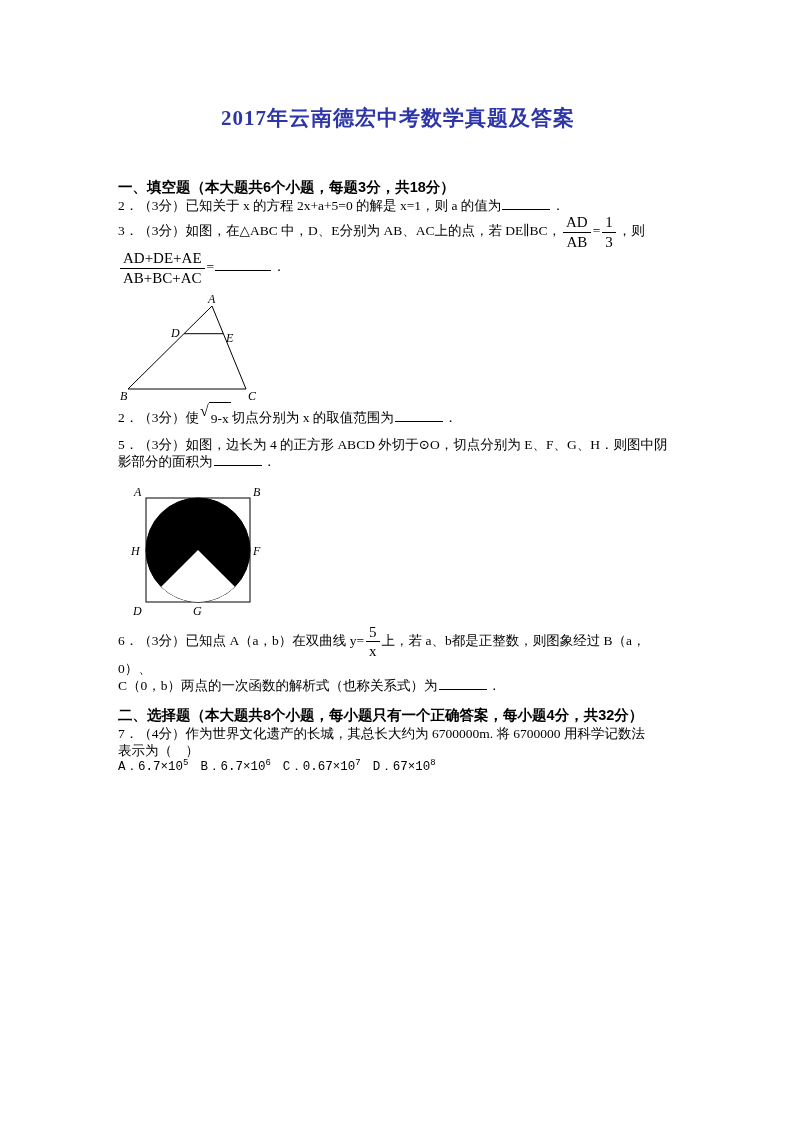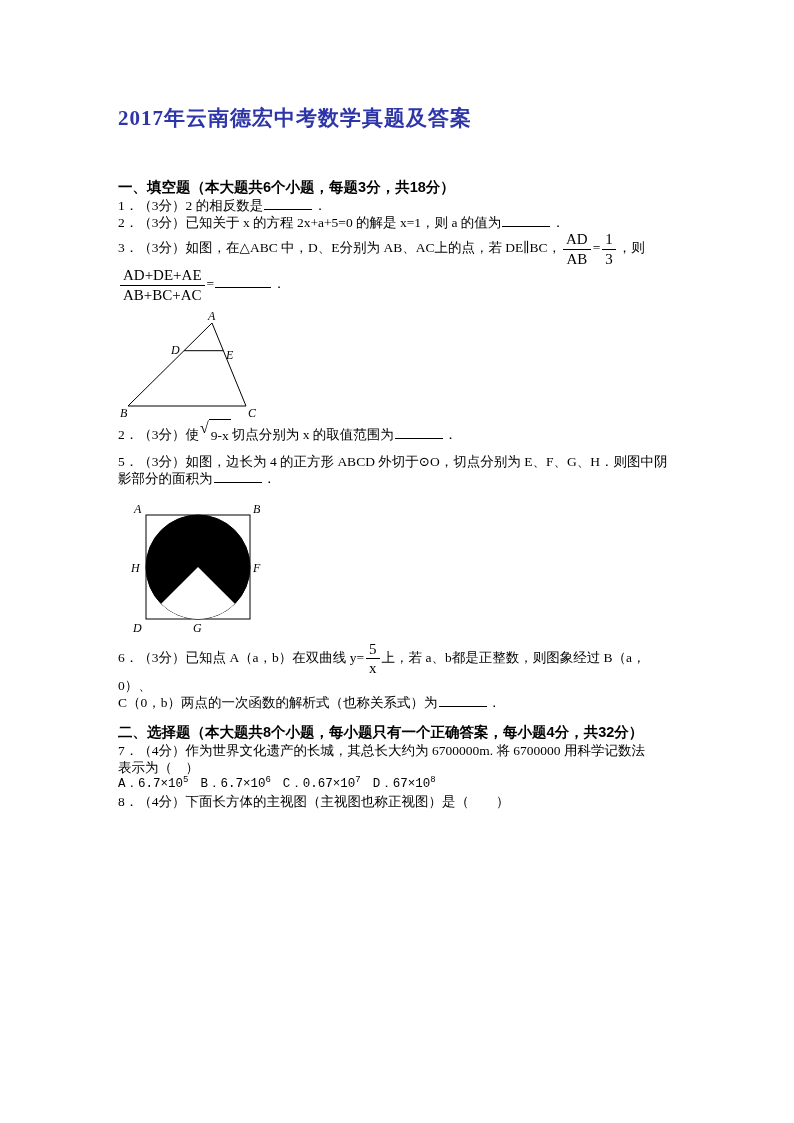--- a/index.html
+++ b/index.html
@@ -1,20 +1,20 @@
 <!DOCTYPE html>
 <html><head>
 <meta charset="utf-8">
 <style>
   *{box-sizing:border-box}
   html,body{margin:0;padding:0;background:#fff}
   .page{position:relative;width:794px;height:1123px;margin:0 auto;background:#fff;color:#000;
         font-family:"Liberation Serif","DejaVu Serif",serif;font-size:13.5px;overflow:hidden}
   .content{padding:0 116px 0 118px}
-  .title{margin:104px 0 0;text-align:left;font-size:21px;font-weight:bold;color:#2d35a8;letter-spacing:1px}
+  .title{margin:104px 0 0;text-align:center;font-size:21px;font-weight:bold;color:#2d35a8;letter-spacing:1px}
   .sec-heading{margin-top:46px;font-size:14.5px;font-weight:bold;
         font-family:Liberation Sans, sans-serif}
   .sec-heading.second{margin-top:12px}
   p.line{margin:0;line-height:17px}
   .q1{margin-top:15px}.q2{margin-top:16px}
   .q3a{margin-top:10px}.q3b{margin-top:6px}
   .q4{margin-top:8px}
   .q5a{margin-top:20px}.q5b{margin-top:12px}
   .q6a{margin-top:24px}.q6b{margin-top:12px}
   .q7a{margin-top:16px}.q7b{margin-top:12px}
@@ -38,23 +38,20 @@
 </head>
 <body>
 
 <div class="page">
   <div class="content">
 
     <h1 class="title">2017年云南德宏中考数学真题及答案</h1>
 
     <div class="sec-heading">一、填空题（本大题共6个小题，每题3分，共18分）</div>
 
-    <p class="line q1">
-      <span>1．（3分）2 的相反数是</span><span class="blank"></span><span>．</span>
-    </p>
 
     <p class="line q2">
       <span>2．（3分）已知关于 x 的方程 2x+a+5=0 的解是 x=1，则 a 的值为</span><span class="blank"></span><span>．</span>
     </p>
 
     <p class="line q3a">
       <span>3．（3分）如图，在△ABC 中，D、E分别为 AB、AC上的点，若 DE∥BC，</span><span class="frac"><span class="num">AD</span><span class="den">AB</span></span><span>=</span><span class="frac"><span class="num">1</span><span class="den">3</span></span><span>，则</span>
     </p>
 
     <p class="line q3b">
@@ -110,18 +107,15 @@
       <span>7．（4分）作为世界文化遗产的长城，其总长大约为 6700000m. 将 6700000 用科学记数法</span>
     </p>
     <p class="line q7b">
       <span>表示为（　）</span>
     </p>
 
     <p class="line opts">
       <span class="opt"><span>A．6.7×10</span><sup>5</sup></span><span class="opt"><span>B．6.7×10</span><sup>6</sup></span><span class="opt"><span>C．0.67×10</span><sup>7</sup></span><span class="opt"><span>D．67×10</span><sup>8</sup></span>
     </p>
 
-    <p class="line q8">
-      <span>8．（4分）下面长方体的主视图（主视图也称正视图）是（　　）</span>
-    </p>
 
   </div>
 </div>
 
 </body></html>

